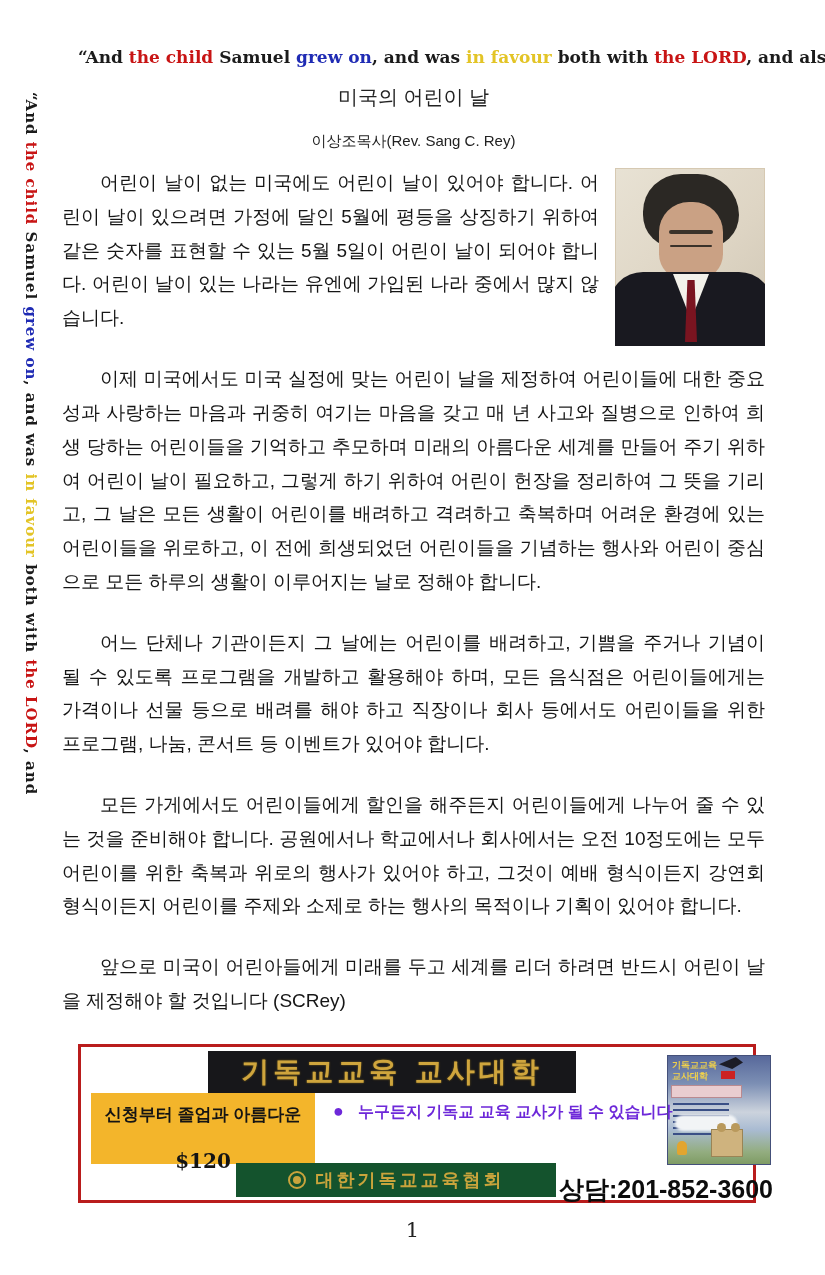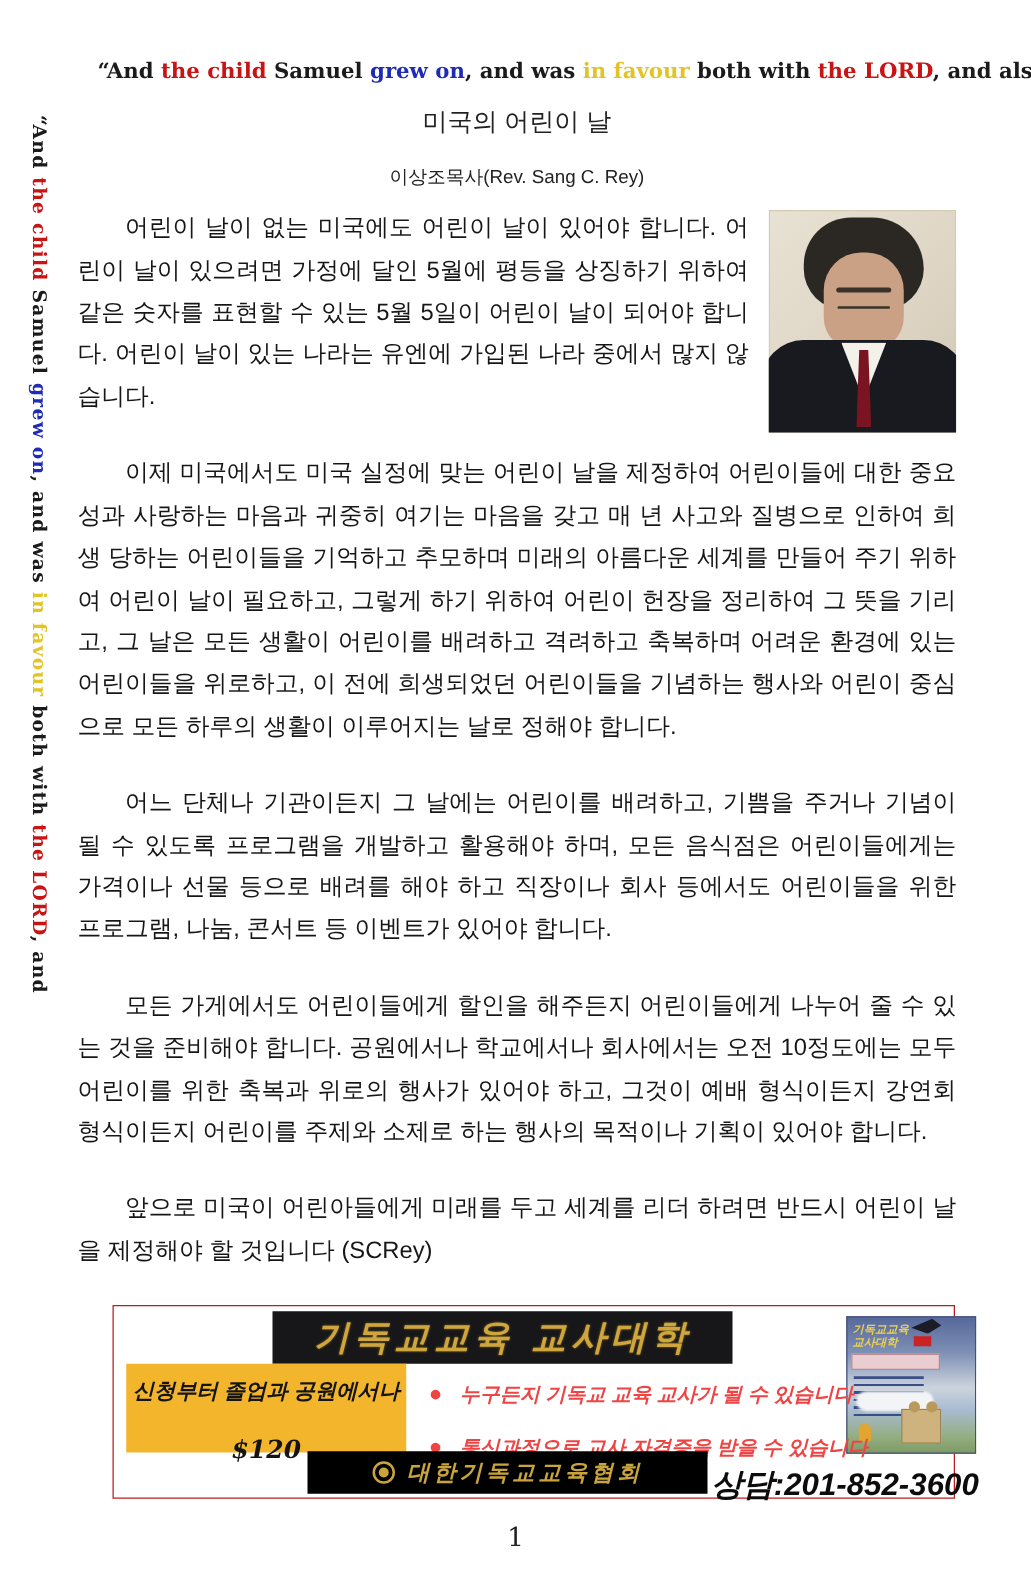--- a/index.html
+++ b/index.html
@@ -35,35 +35,35 @@
   .photo .brow{position:absolute;left:54px;top:62px;width:44px;height:4px;background:#3a322a;
                border-radius:2px;box-shadow:0 14px 0 -1px #3a322a;}
   .photo .suit{position:absolute;left:-6px;top:104px;width:164px;height:80px;background:#191920;
                border-radius:34px 34px 0 0;}
   .photo .shirt{position:absolute;left:58px;top:106px;width:36px;height:46px;background:#f3f1ea;
                 clip-path:polygon(0 0,100% 0,50% 100%);}
   .photo .tie{position:absolute;left:70px;top:112px;width:12px;height:62px;background:#7a1420;
               clip-path:polygon(20% 0,80% 0,100% 100%,0 100%);}
 
   
-  .ad{position:absolute;left:90px;top:1044px;width:672px;height:153px;border:1px solid #b91c1c;
-      background:#ffffff;font-style:italic;}
+  .ad{position:absolute;left:78px;top:1044px;width:672px;height:153px;border:3px solid #b91c1c;
+      background:#ffffff;}
   .ad-banner{position:absolute;left:127px;top:4px;width:368px;height:42px;background:#17171a;
              color:#cfa53d;text-align:center;line-height:42px;font-size:28px;font-weight:bold;
              font-family:"DejaVu Serif",serif;letter-spacing:4px;
              text-shadow:0 0 2px #8a6d1d;}
   .ad-price{position:absolute;left:10px;top:46px;width:224px;height:71px;background:#f3b52b;
             text-align:center;}
   .ad-price .l1{font-size:17px;font-weight:bold;margin-top:10px;color:#141414;}
   .ad-price .l2{font-size:20px;font-weight:bold;margin-top:23px;color:#141414;
                 font-family:"DejaVu Serif",serif;}
   .ad-bullets{position:absolute;left:252px;top:50px;width:340px;}
-  .ad-bullet{font-size:16px;font-weight:bold;color:#ef4444;line-height:41px;white-space:nowrap;}
+  .ad-bullet{font-size:16px;font-weight:bold;color:#6d28d9;line-height:29px;white-space:nowrap;}
   .ad-bullet .dot{font-size:18px;margin-right:14px;}
-  .ad-assoc{position:absolute;left:155px;top:116px;width:320px;height:34px;background:#000000;
+  .ad-assoc{position:absolute;left:155px;top:116px;width:320px;height:34px;background:#14532d;
             color:#c9a43c;display:flex;align-items:center;justify-content:center;
             font-size:18px;font-weight:bold;letter-spacing:3px;
             font-family:"DejaVu Serif",serif;}
   .emblem{display:inline-block;width:18px;height:18px;border:2px solid #c9a43c;border-radius:50%;
           margin-right:10px;position:relative;box-sizing:border-box;}
   .emblem:after{content:"";position:absolute;left:3px;top:3px;width:8px;height:8px;
                 border-radius:50%;background:#c9a43c;}
   .ad-contact{position:absolute;left:478px;top:126px;font-size:25px;font-weight:bold;
               color:#0c0c0c;white-space:nowrap;letter-spacing:0px;}
 
@@ -131,30 +131,27 @@
       <span class="badge"></span>
       <span class="pinkbox"></span>
       <span class="lines"></span>
       <span class="cloud"></span>
       <span class="building"></span>
       <span class="dome"></span>
       <span class="kid"></span>
     </div>
 
     <div class="ad-price">
-      <div class="l1">신청부터 졸업과 공원에서나</div>
+      <div class="l1">신청부터 졸업과 아름다운</div>
       <div class="l2">$120</div>
     </div>
 
     <div class="ad-bullets">
       <div class="ad-bullet">
         <span class="dot">●</span><span>누구든지 기독교 교육 교사가 될 수 있습니다</span>
-      </div>
-      <div class="ad-bullet">
-        <span class="dot">●</span><span>통신과정으로 교사 자격증을 받을 수 있습니다</span>
       </div>
     </div>
 
     <div class="ad-assoc">
       <span class="emblem"></span>
       <span>대한기독교교육협회</span>
     </div>
 
     <div class="ad-contact">상담:201-852-3600</div>
   </div>

